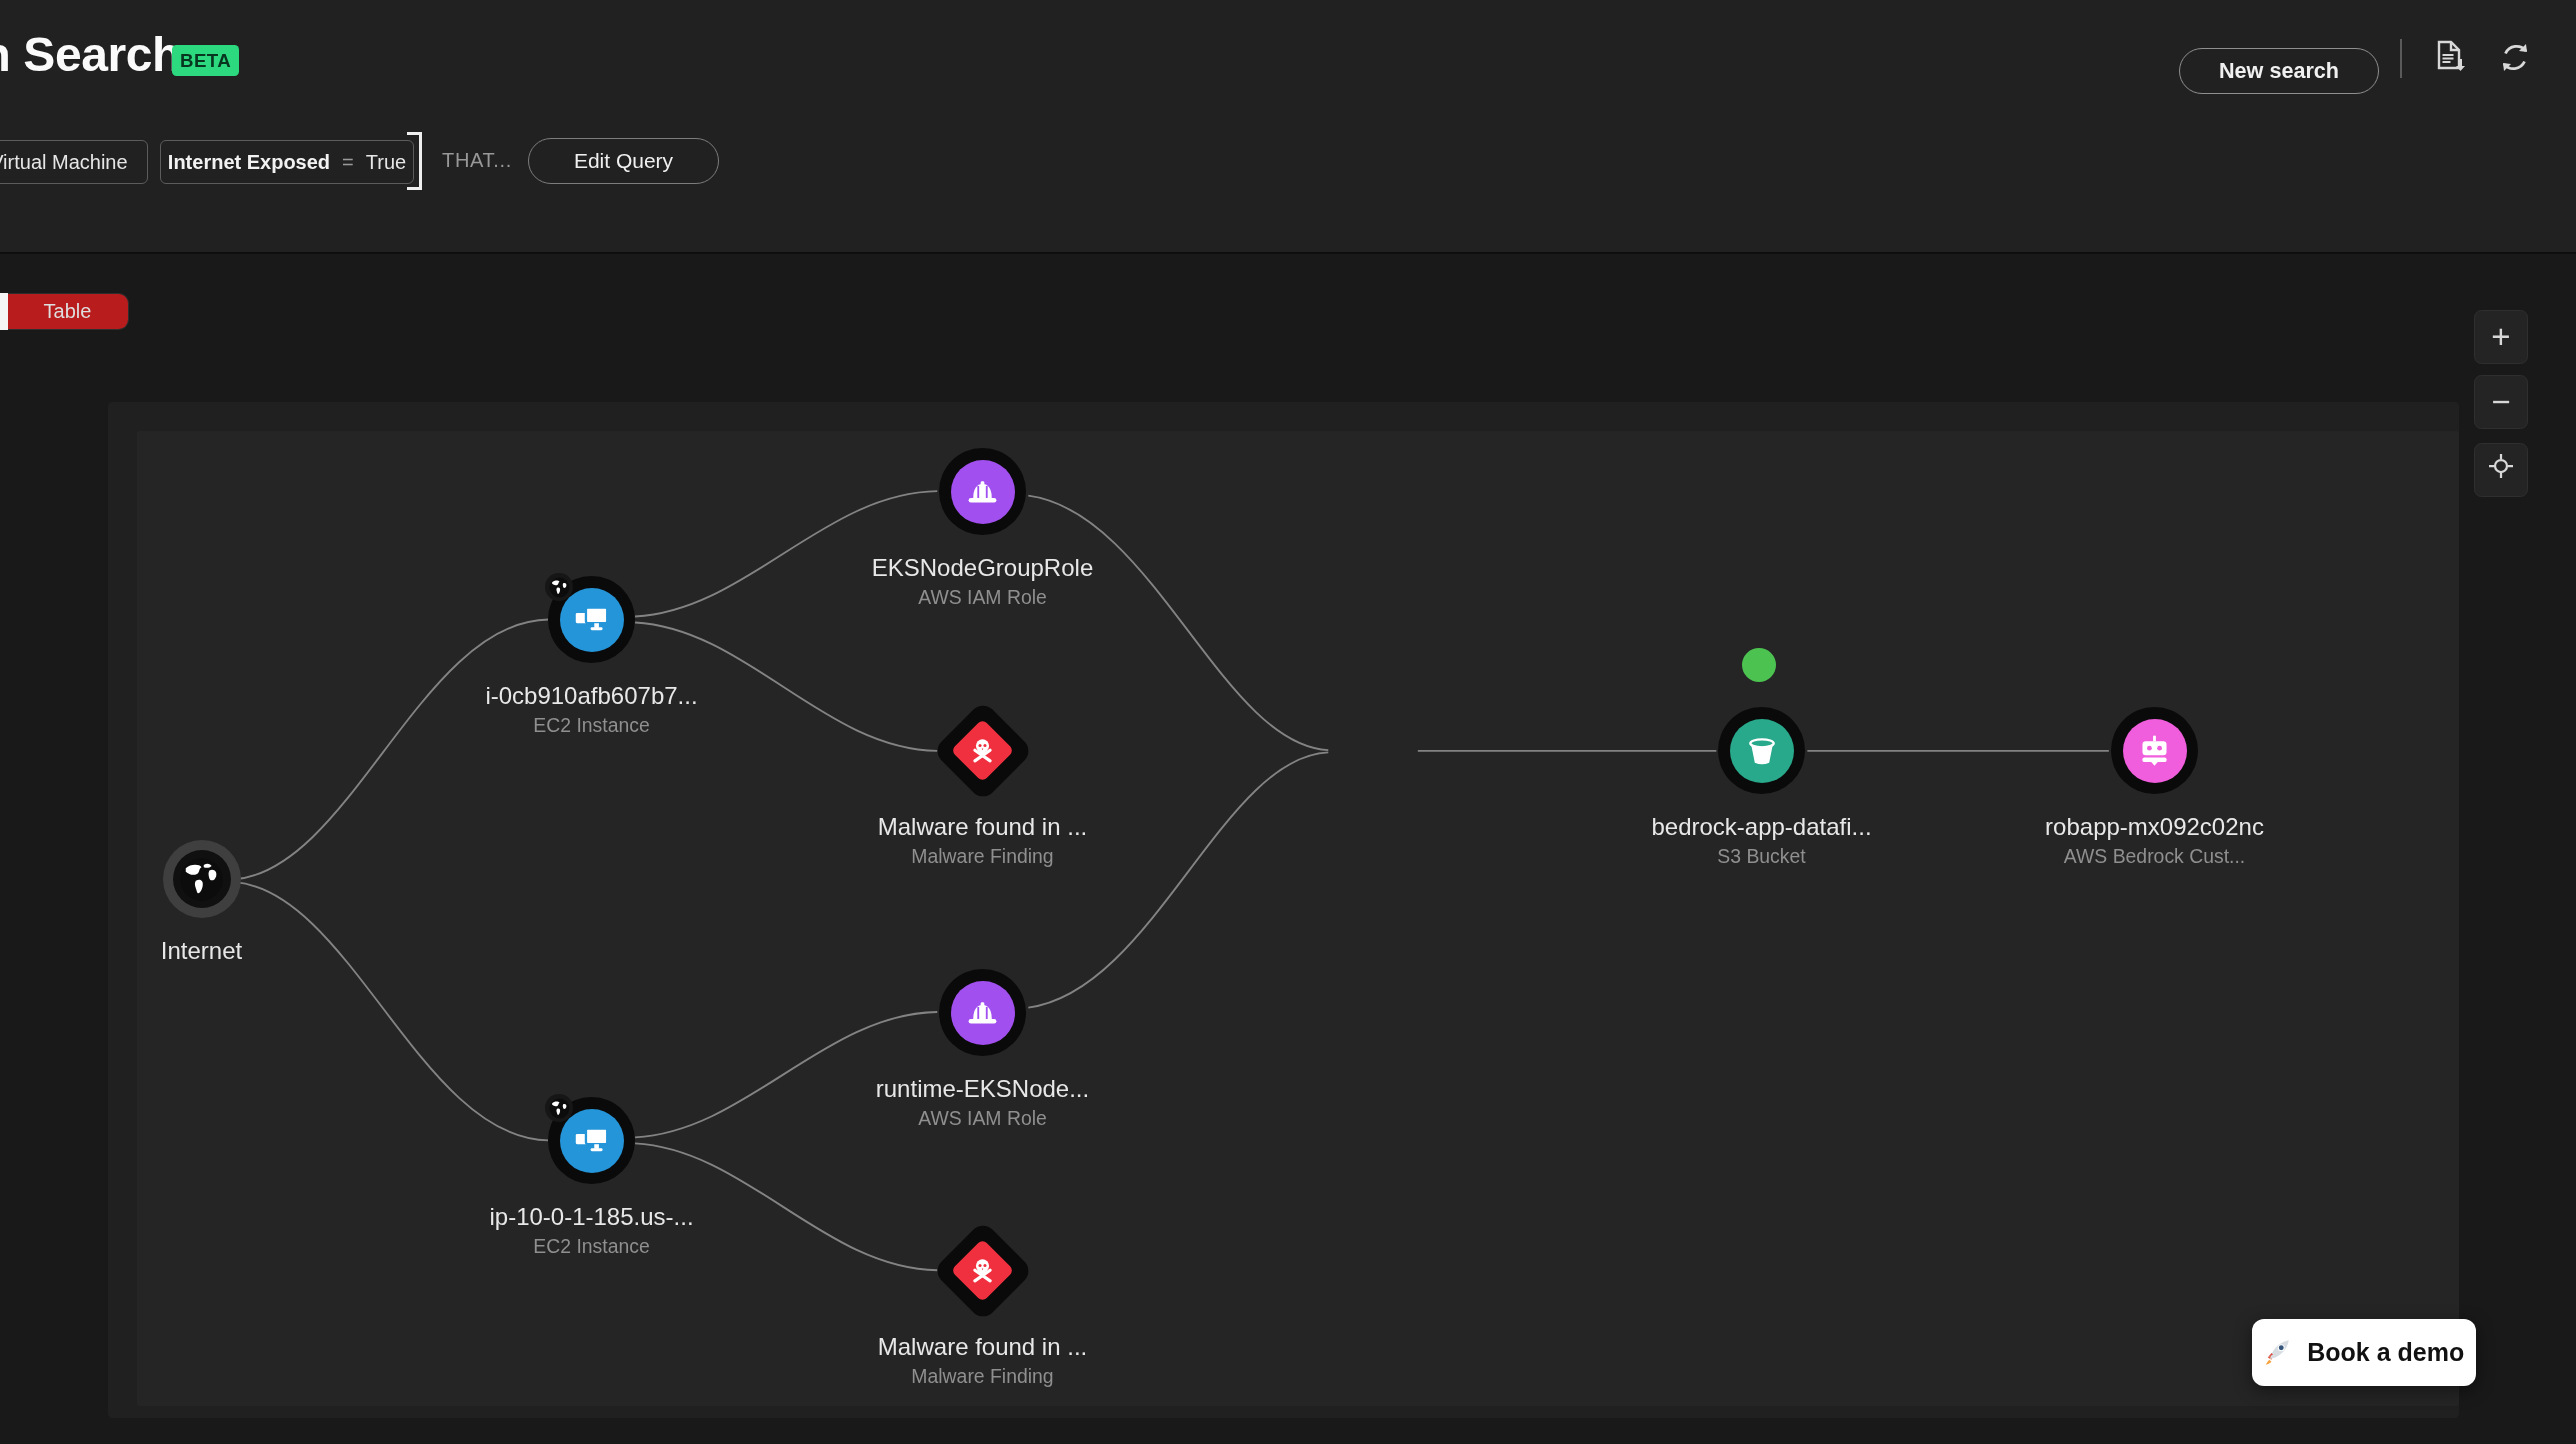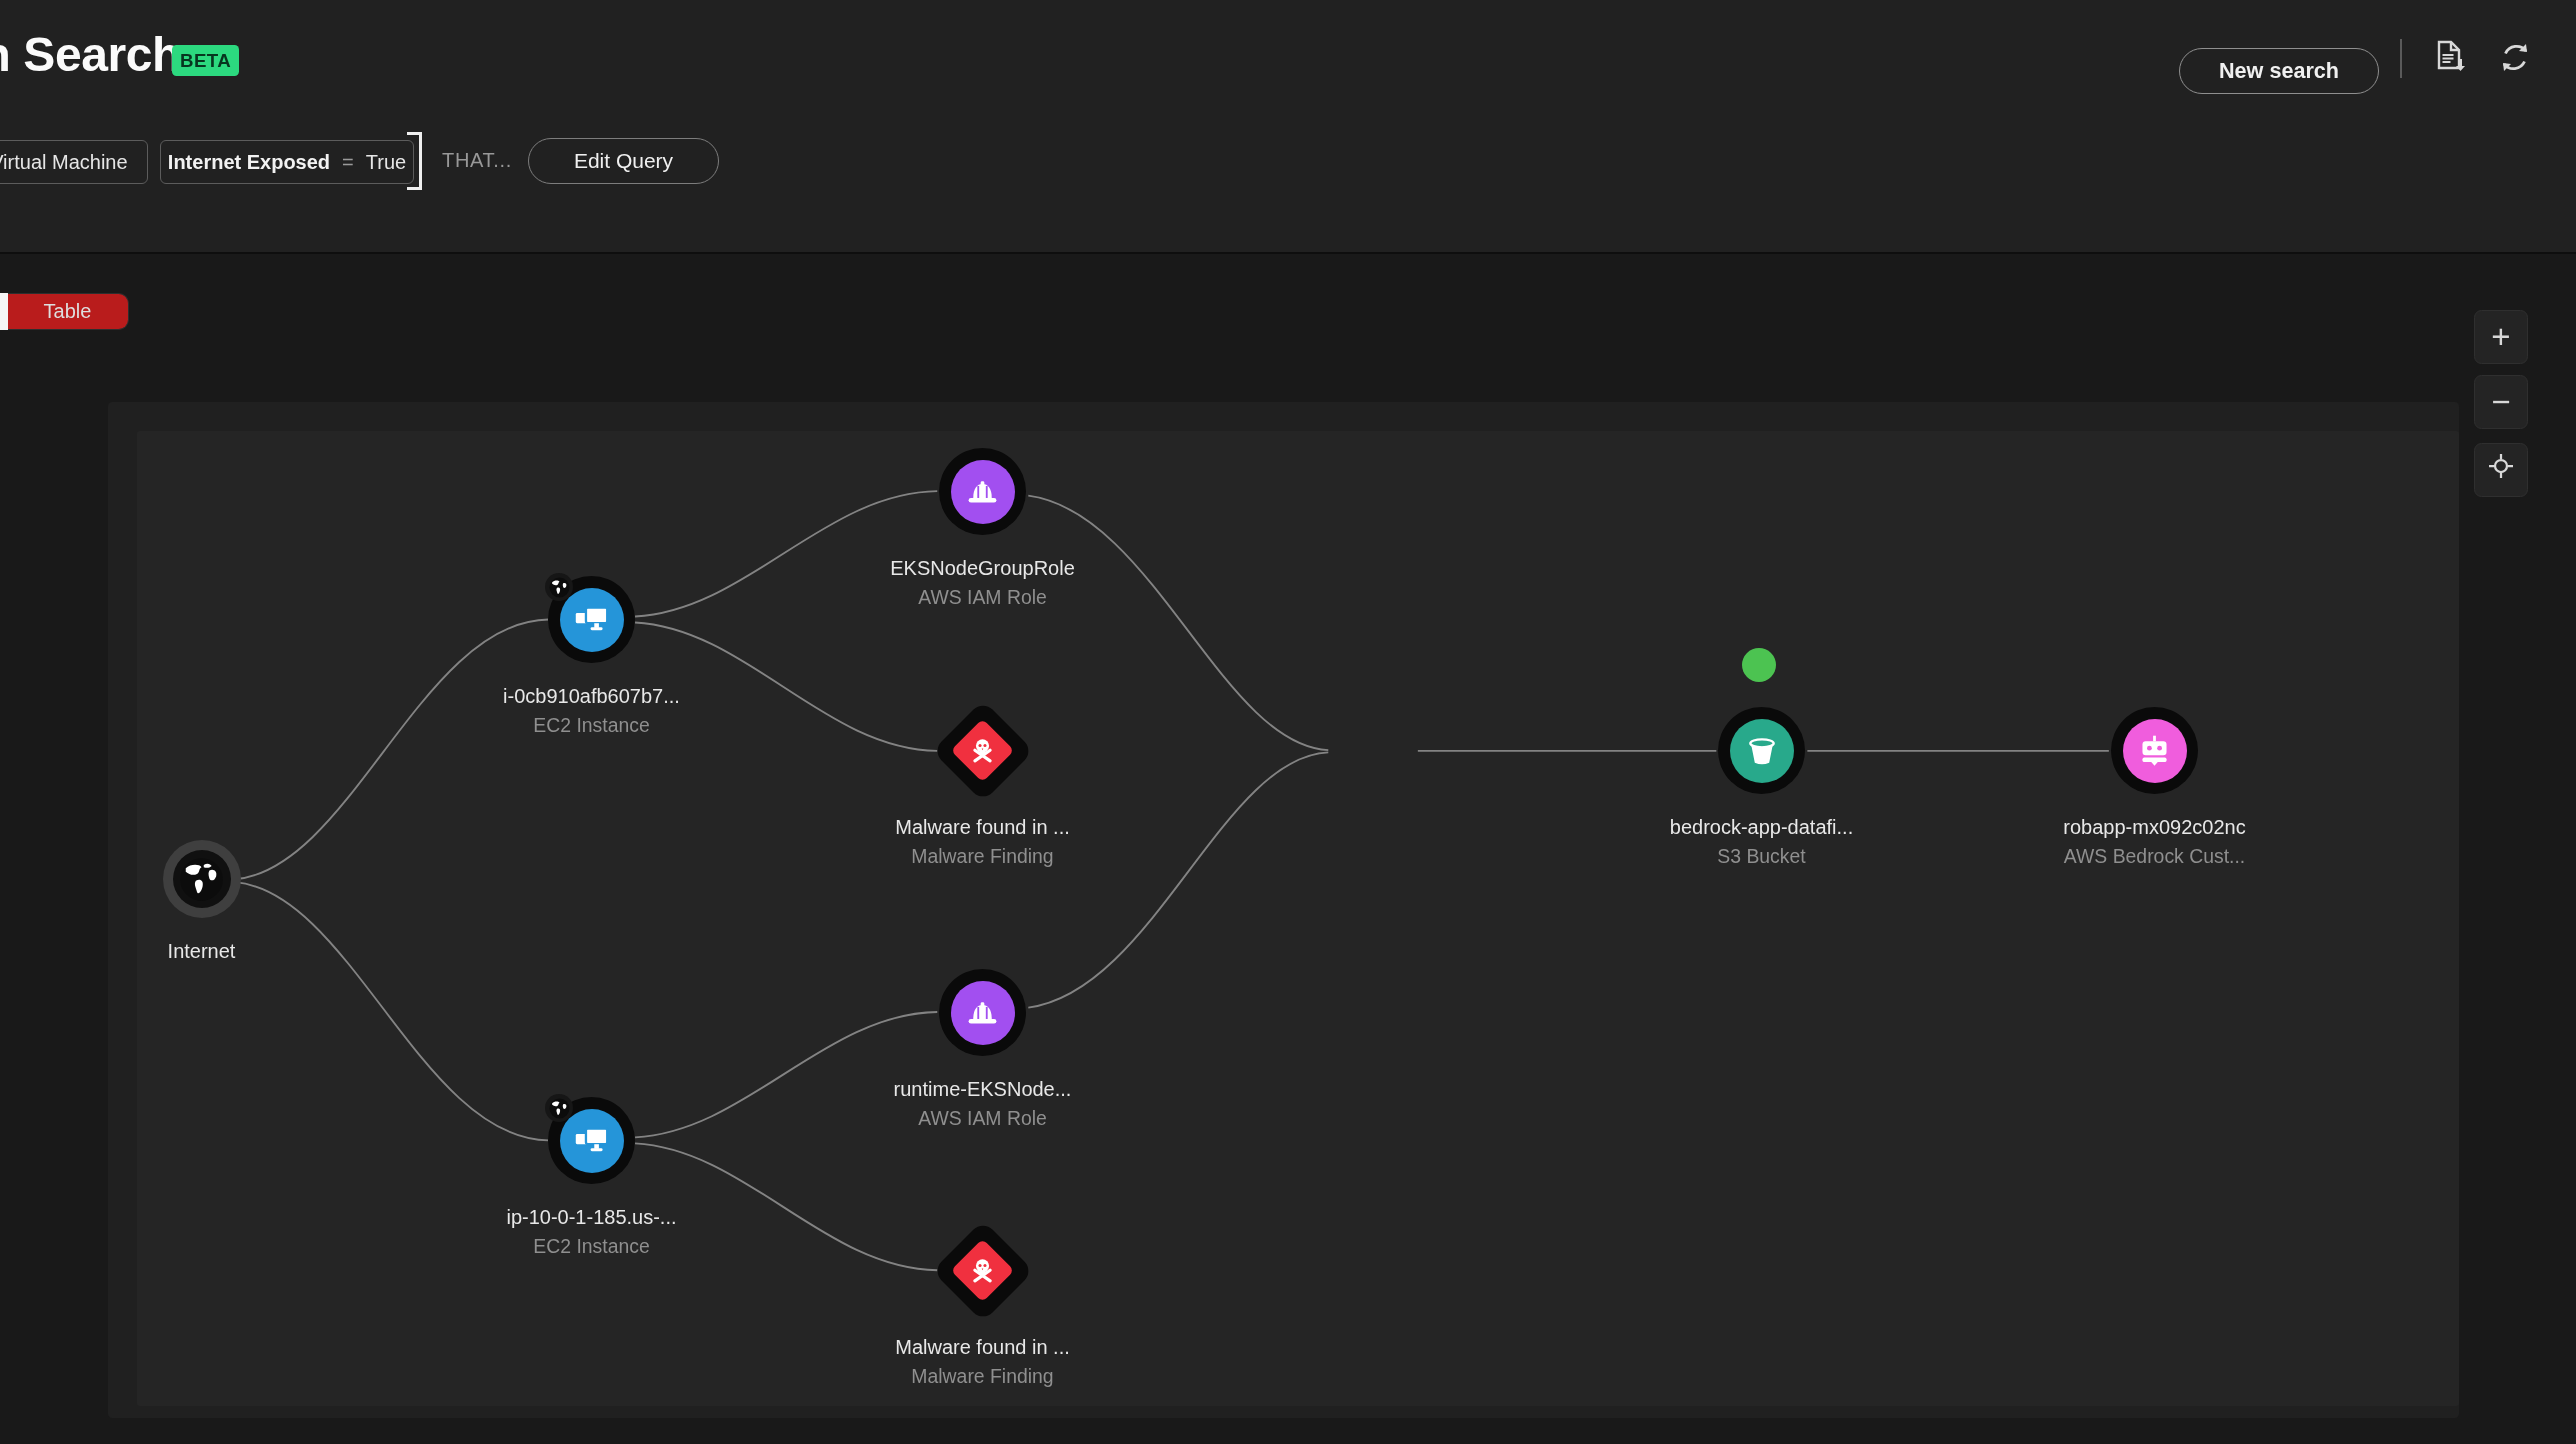--- a/index.html
+++ b/index.html
@@ -86,21 +86,21 @@
   .nvisual.gray-ring { background:#3f3f3f; width:78px; height:78px; }
   .ncore.dark { background:#101010; width:58px; height:58px; }
   .diamond-wrap { width:87px; height:87px; position:relative; }
   .d-outer { position:absolute; inset:7.5px; background:#0a0a0a; border-radius:13.4px; transform:rotate(45deg); }
   .d-inner { position:absolute; inset:21px; background:#f0303f; border-radius:6px; transform:rotate(45deg); }
   .d-icon { position:absolute; inset:0; display:flex; align-items:center; justify-content:center; }
   .exposed-badge {
     position:absolute; left:-3px; top:-3px; width:28px; height:28px; border-radius:50%;
     background:#161616; display:flex; align-items:center; justify-content:center;
   }
-  .nlabel { margin-top:18px; font-size:20px; color:#e8e8e8; text-align:center; line-height:30px; white-space:nowrap; }
+  .nlabel { margin-top:18px; font-size:24px; color:#e8e8e8; text-align:center; line-height:30px; white-space:nowrap; }
   .nsub { margin-top:3px; font-size:19.4px; color:#8f8f8f; text-align:center; white-space:nowrap; }
   .status-dot { position:absolute; left:1742px; top:648px; width:34px; height:34px; border-radius:50%; background:#4cc351; }
 
   
   .pos-internet { left:45px;  top:840px; }
   .pos-ec2-1    { left:435px; top:576px; }
   .pos-role-1   { left:826px; top:448px; }
   .pos-mal-1    { left:826px; top:707px; }
   .pos-policy   { left:1216px; top:707px; }
   .pos-s3       { left:1605px; top:707px; }
@@ -353,15 +353,27 @@
           <circle cx="16.8" cy="13.5" r="2" fill="#f0303f"></circle>
           <circle cx="23.2" cy="13.5" r="2" fill="#f0303f"></circle>
           <path d="M19,17.5 h2 l-1,2.2 z" fill="#f0303f"></path>
         </svg>
       </div>
     </div>
     <div class="nlabel">Malware found in ...</div>
     <div class="nsub">Malware Finding</div>
   </div>
 
+  <div class="demo-btn">
+    <span>
+      <svg width="30" height="30" viewBox="0 0 40 40">
+        <path d="M12,26 L5,30 L10,33 Z" fill="#e05a3a"></path>
+        <path d="M7,33 C5,35 4,37 2.5,39.5 C6,38.5 8,37.5 10,35.5 Z" fill="#f7a23b"></path>
+        <path d="M8,32 C10,20 20,9 33,7 C31,20 20,30 8,32 Z" fill="#d8dde2"></path>
+        <circle cx="23" cy="17" r="4" fill="#35567a" stroke="#fff" stroke-width="1.4"></circle>
+        <path d="M10,24 L5,30 L12,26 Z" fill="#d64b3f"></path>
+      </svg>
+    </span>
+    <span>Book a demo</span>
+  </div>
 
 </div>
 
 
 </body></html>

